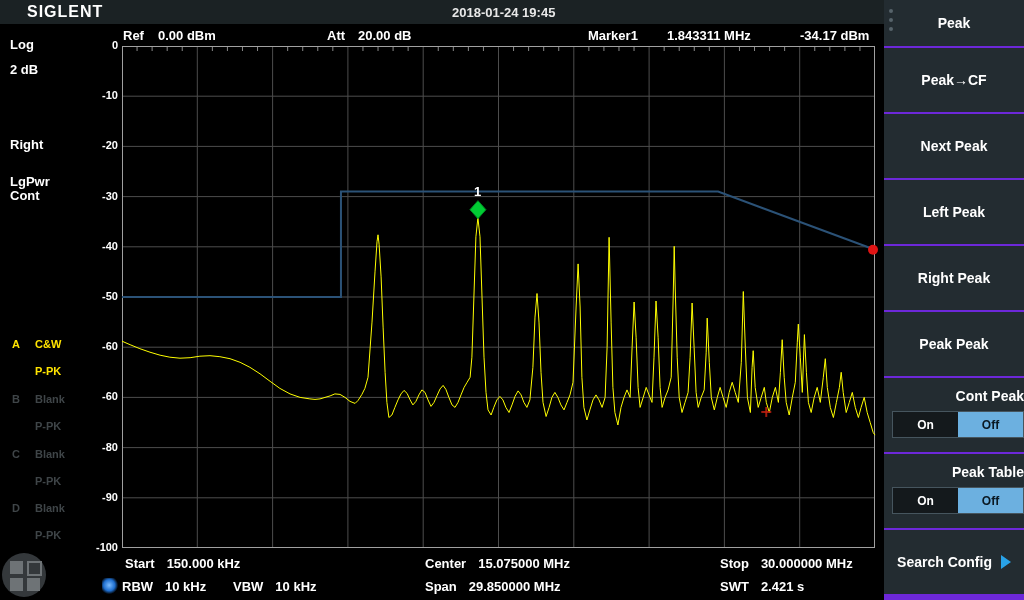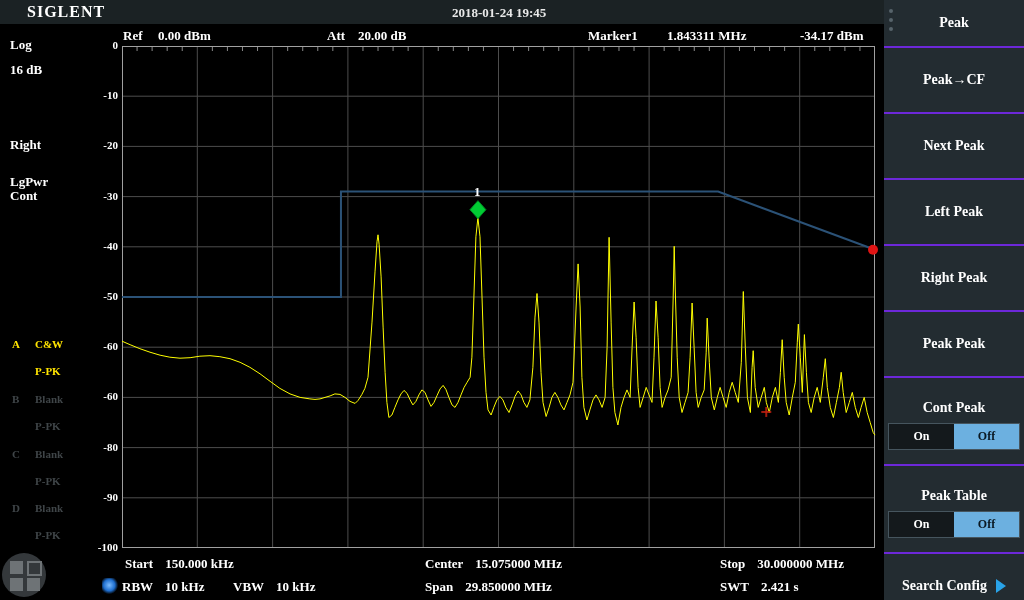--- a/index.html
+++ b/index.html
@@ -1,17 +1,17 @@
 <!DOCTYPE html>
 <html><head>
 <meta charset="utf-8">
 <style>
   html,body{margin:0;padding:0;background:#000;}
   #screen{position:relative;width:1024px;height:600px;background:#000;overflow:hidden;
-          font-family:Liberation Serif, serif;color:#fff;}
+          font-family:Liberation Sans, sans-serif;color:#fff;}
   
   .topbar{position:absolute;left:0;top:0;width:884px;height:24px;background:#1b2224;}
   .brand{position:absolute;left:27px;top:3px;font-size:16px;font-weight:bold;letter-spacing:1px;}
   .datetime{position:absolute;left:452px;top:5px;font-size:13px;font-weight:bold;color:#e8e8e8;}
   
   .hdr{position:absolute;top:28px;font-size:13px;font-weight:bold;white-space:nowrap;}
   
   .llabel{position:absolute;left:10px;font-size:13px;font-weight:bold;color:#fff;}
   .trace-block{position:absolute;left:12px;font-size:11px;font-weight:bold;}
   .trace-block .tline{height:27px;}
@@ -24,21 +24,21 @@
   .ytick{position:absolute;left:70px;width:48px;text-align:right;font-size:11px;font-weight:bold;color:#fff;}
   
   #menu{position:absolute;left:884px;top:0;width:140px;height:600px;background:#6d28d9;}
   .menu-btn{position:relative;height:64px;margin-top:2px;background:#232c31;display:flex;
             flex-direction:column;align-items:center;justify-content:center;
             font-size:14px;font-weight:bold;color:#fff;cursor:pointer;}
   .menu-btn.first{height:46px;margin-top:0;}
   .menu-btn .lblrow{display:flex;align-items:center;}
   .menu-btn .arrow{width:0;height:0;border-left:10px solid #29a3e8;border-top:7px solid transparent;
                    border-bottom:7px solid transparent;margin-left:9px;}
-  .menu-btn.has-toggle{justify-content:flex-start;padding-top:22px;}
+  .menu-btn.has-toggle{justify-content:flex-start;padding-top:10px;align-items:flex-end;}
   .toggle{display:flex;width:132px;height:27px;margin-top:7px;border:1px solid #46555e;box-sizing:border-box;}
   .toggle .half{flex:1;display:flex;align-items:center;justify-content:center;font-size:12px;font-weight:bold;}
   .toggle .inactive{background:#14191c;color:#fff;}
   .toggle .active{background:#6cb0e0;color:#0a1822;}
   .dots{position:absolute;left:5px;top:9px;display:flex;flex-direction:column;gap:5px;}
   .dots i{width:4px;height:4px;border-radius:50%;background:#57646b;}
   .local-btn{position:absolute;left:0;top:574px;width:140px;height:26px;background:#232c31;display:flex;
              align-items:center;justify-content:center;font-size:15px;font-weight:bold;}
   
   .bgroup{position:absolute;display:flex;gap:12px;font-size:13px;font-weight:bold;white-space:nowrap;}
@@ -60,21 +60,21 @@
 
   <span class="hdr" style="left:123px">Ref</span>
   <span class="hdr" style="left:158px">0.00 dBm</span>
   <span class="hdr" style="left:327px">Att</span>
   <span class="hdr" style="left:358px">20.00 dB</span>
   <span class="hdr" style="left:588px">Marker1</span>
   <span class="hdr" style="left:667px">1.843311 MHz</span>
   <span class="hdr" style="left:800px">-34.17 dBm</span>
 
   <span class="llabel" style="top:37px">Log</span>
-  <span class="llabel" style="top:62px">16 dB</span>
+  <span class="llabel" style="top:62px">2 dB</span>
   <span class="llabel" style="top:137px">Right</span>
   <span class="llabel" style="top:174px">LgPwr</span>
   <span class="llabel" style="top:188px">Cont</span>
   <div id="trace-legend">
       <div class="trace-block trace-on" style="top: 338px;">
         <div class="tline"><span class="tletter">A</span><span>C&amp;W</span></div>
         <div class="tline det">P-PK</div>
       </div>
       <div class="trace-block trace-off" style="top: 392.8px;">
         <div class="tline"><span class="tletter">B</span><span>Blank</span></div>

